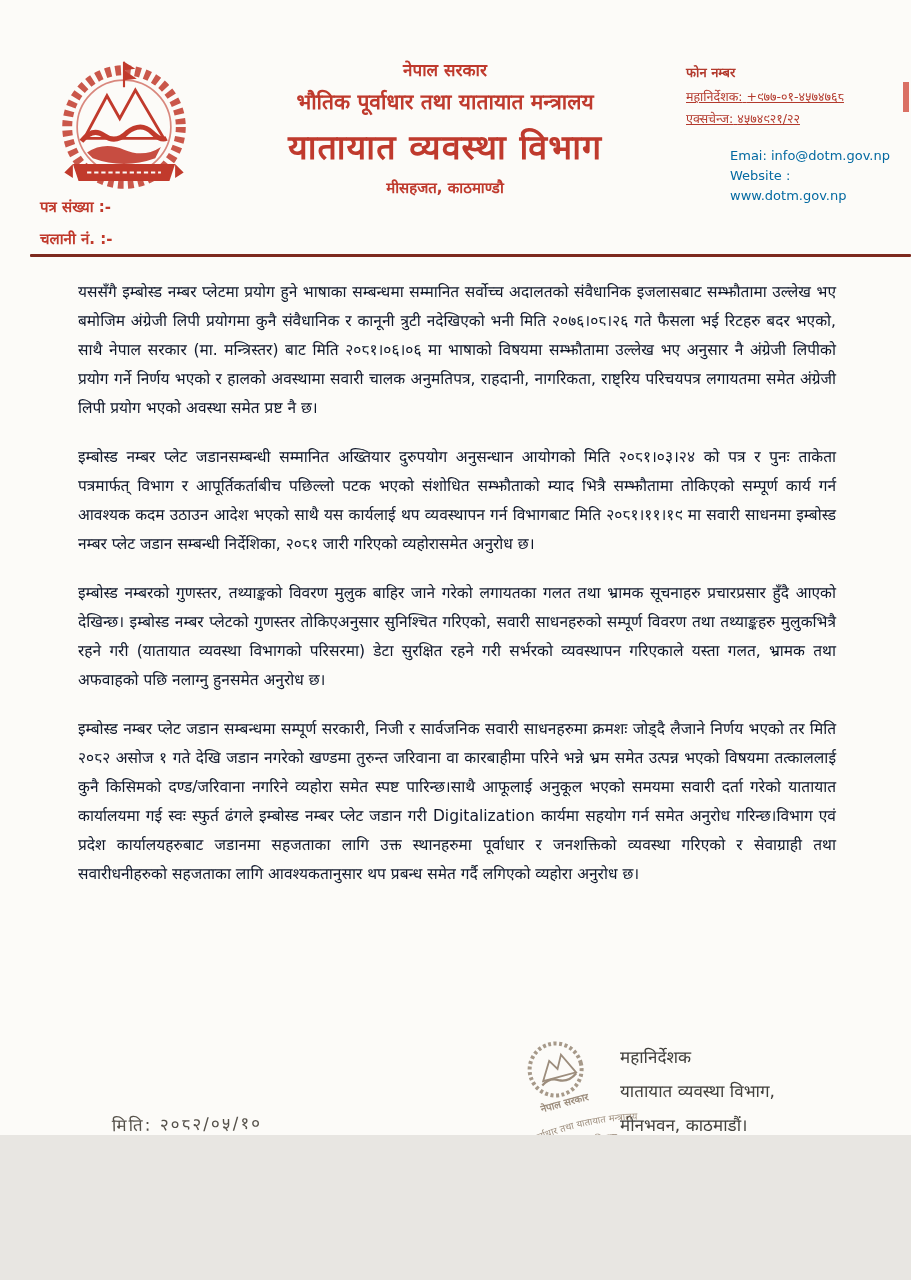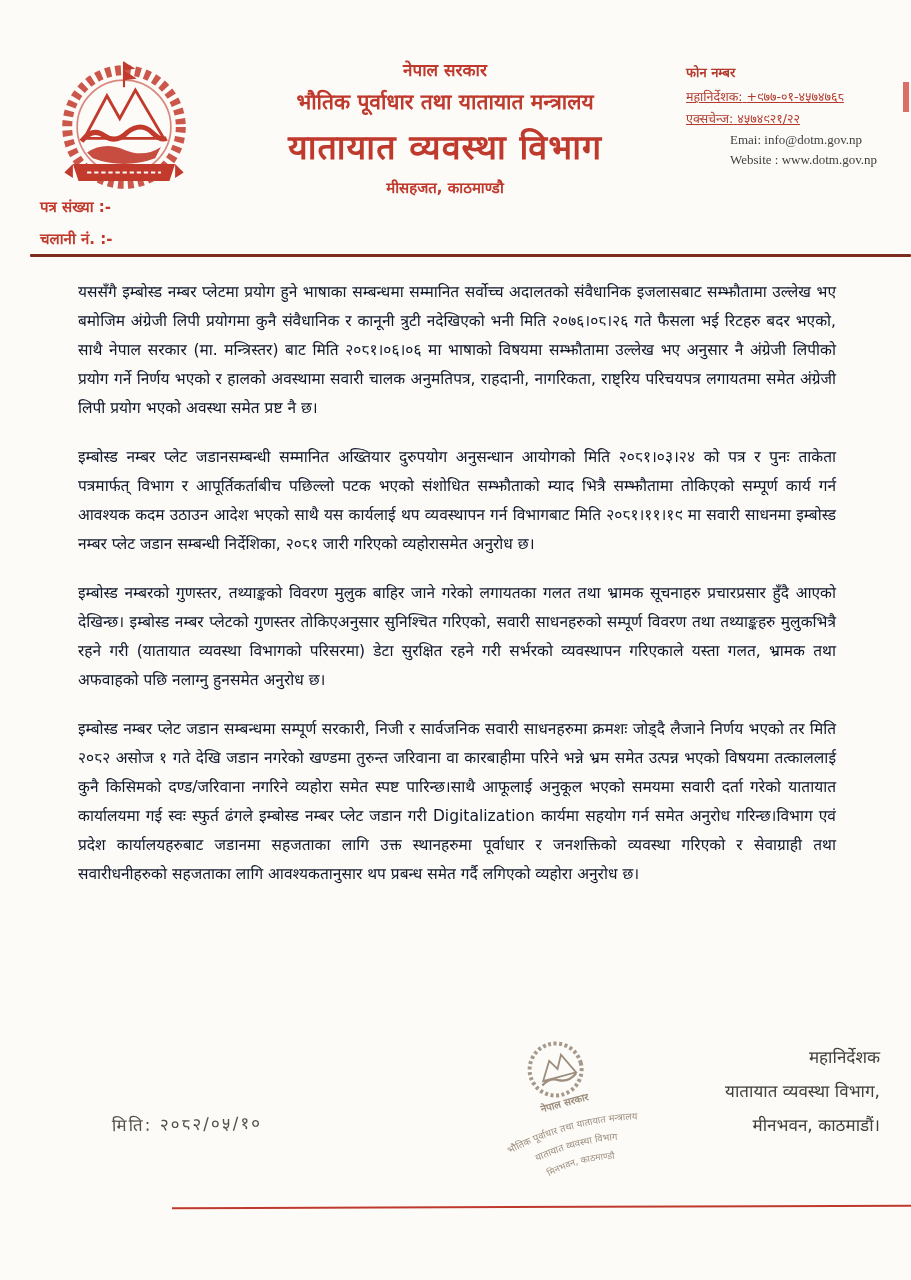--- a/index.html
+++ b/index.html
@@ -2,21 +2,21 @@
 <html lang="ne"><head>
 <meta charset="utf-8">
 <style>
   html,body{margin:0;padding:0;}
   body{
     background:#e8e6e2;
     font-family:"DejaVu Sans", sans-serif;
   }
   .page{
     position:relative;
-    width:911px;height:1280px;
+    width:911px;height:1135px;
     margin:0 auto;
     background:#fcfbf8;
     overflow:hidden;
     color:#3f3e3a;
   }
   
   .emblem{position:absolute;left:48px;top:56px;width:152px;height:142px;}
   .head-center{
     position:absolute;left:210px;top:58px;width:470px;
     text-align:center;color:#bf3a2d;
@@ -24,40 +24,40 @@
   .head-gov{font-size:17px;font-weight:bold;margin:0 0 6px 0;}
   .head-ministry{font-size:21px;font-weight:bold;margin:0 0 8px 0;}
   .head-dept{font-size:34px;font-weight:bold;margin:0 0 8px 0;letter-spacing:1px;}
   .head-addr{font-size:15px;font-weight:bold;margin:0;}
   .contact{
     position:absolute;left:686px;top:62px;width:218px;
     color:#b33a2d;font-size:12.5px;line-height:22px;
   }
   .contact .phone-head{text-align:left;font-weight:bold;font-size:13px;margin-bottom:2px;}
   .contact .c-line{white-space:nowrap;text-decoration:underline;}
-  .contact .email-block{padding-left:44px;color:#404040;font-size:13px;line-height:20px;font-family:Liberation Serif, serif;}
+  .contact .email-block{margin-top:16px;padding-left:44px;color:#0369a1;font-size:13px;line-height:20px;}
   .scan-artifact{position:absolute;right:2px;top:82px;width:6px;height:30px;background:#d4574a;opacity:.85;}
   
   .refs{position:absolute;left:40px;top:196px;color:#c0392b;font-size:15px;font-weight:bold;}
   .refs div{margin-bottom:12px;}
   .divider{
     position:absolute;left:30px;right:0;top:254px;height:3px;
     background:#7d2a1f;border-radius:1px;
   }
   
   .letter-body{
     position:absolute;left:78px;top:278px;width:758px;
     font-size:15.5px;line-height:29px;text-align:justify;
     color:#0f172a;
   }
   .letter-body p{margin:0 0 20px 0;}
   
   .sig-block{
     position:absolute;left:620px;top:1040px;width:260px;
-    text-align:right;font-size:17px;line-height:34px;color:#3f3e3a;
+    text-align:left;font-size:17px;line-height:34px;color:#3f3e3a;
   }
   .date-line{
     position:absolute;left:112px;top:1112px;
     font-size:17px;color:#55514a;letter-spacing:2px;
     transform:rotate(-1deg);
   }
   
   .stamp{position:absolute;left:462px;top:1032px;width:210px;height:160px;opacity:.88;}
   
   .footer-rule{

